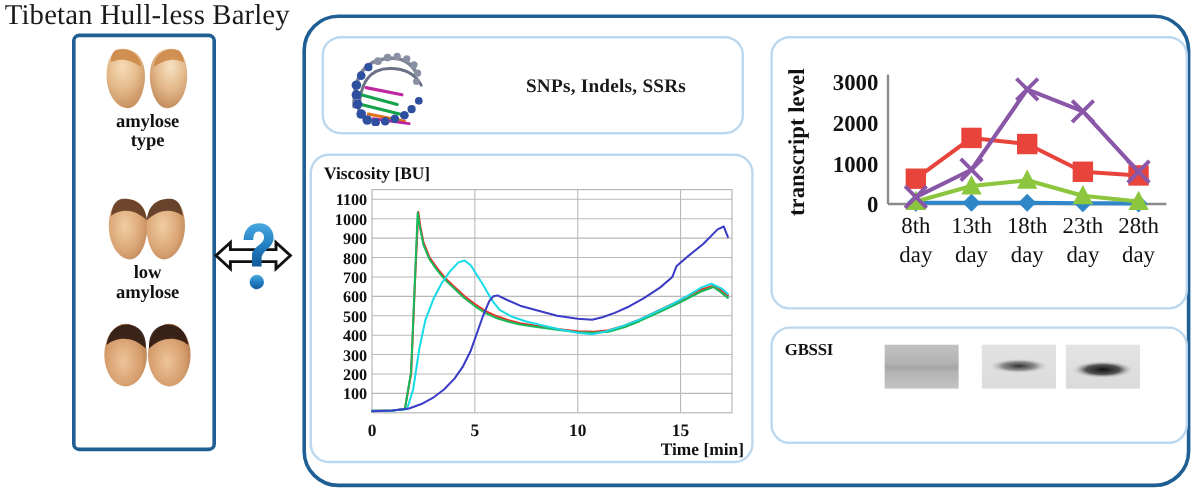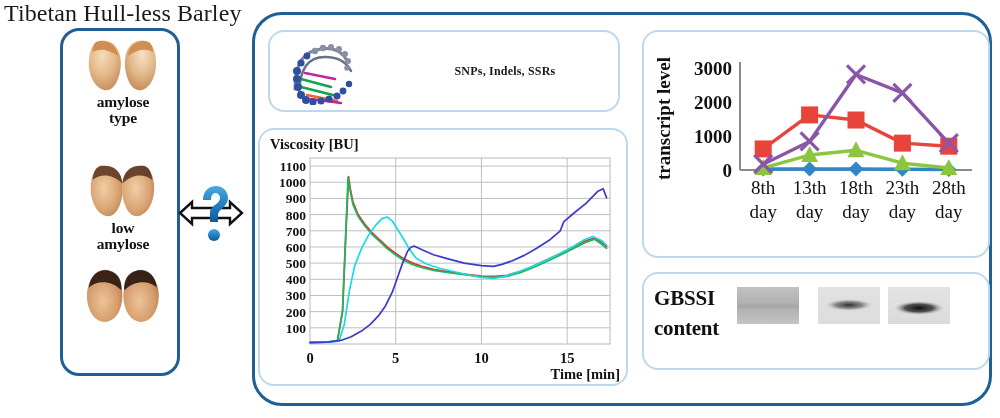--- a/index.html
+++ b/index.html
@@ -13,21 +13,21 @@
   
   #title{
     position:absolute;left:4px;top:0px;
     font-size:24px;color:#1a1a1a;letter-spacing:0.1px;
     white-space:nowrap;
   }
 
   
   #seeds-panel{
     position:absolute;left:60px;top:28px;width:120px;height:348px;
-    border:3px solid #1f5f93;border-radius:19px;background:#fff;
+    border:3px solid #1f5f93;border-radius:6px;background:#fff;
     box-sizing:border-box;
   }
   .seed-group{position:absolute;left:0;width:120px;text-align:center;}
   .seed-img{height:56px;display:block;margin:0 auto;}
   .seed-label{
     font-weight:bold;font-size:15.5px;color:#111;line-height:1.02;
     margin-top:1px;letter-spacing:-0.1px;
   }
 
   
@@ -46,33 +46,33 @@
   }
   #panel-snp{left:268px;top:30px;width:352px;height:82px;}
   #panel-visc{left:258px;top:128px;width:370px;height:258px;}
   #panel-trans{left:642px;top:30px;width:348px;height:228px;}
   #panel-gbssi{left:642px;top:272px;width:348px;height:98px;}
 
   
   #dna-icon{position:absolute;left:287px;top:37px;width:76px;height:68px;}
   #snp-text{
     position:absolute;left:395px;top:64px;width:220px;text-align:center;
-    font-size:12px;font-weight:bold;color:#1a1a1a;letter-spacing:0.2px;
+    font-size:16px;font-weight:bold;color:#1a1a1a;letter-spacing:0.2px;
   }
 
   
   #visc-svg{position:absolute;left:258px;top:128px;}
 
   
   #trans-svg{position:absolute;left:642px;top:30px;}
 
   
   #gbssi-label{
     position:absolute;left:654px;top:283px;width:80px;
-    font-weight:bold;font-size:21px;color:#111;line-height:1.45;
+    font-weight:bold;font-size:14px;color:#111;line-height:1.45;
     letter-spacing:-0.2px;
   }
   .blot{position:absolute;top:287px;height:37px;}
   #blot0{left:737px;width:62px;}
   #blot1{left:818px;width:62px;}
   #blot2{left:888px;width:62px;}
 </style>
 </head>
 <body>
 
@@ -301,21 +301,20 @@
         <text x="260.4" y="188" text-anchor="middle" font-size="19" font-family="'Liberation Serif',serif" fill="#111">day</text>
         <text x="306.8" y="164" text-anchor="middle" font-size="19" font-family="'Liberation Serif',serif" fill="#111">28th</text>
         <text x="306.8" y="188" text-anchor="middle" font-size="19" font-family="'Liberation Serif',serif" fill="#111">day</text>
       </g>
     <text id="trans-ylabel" transform="translate(28,150) rotate(-90)" font-size="19" font-weight="bold" font-family="'Liberation Serif',serif" fill="#111">transcript level</text>
   </svg>
 
   <div class="subpanel" id="panel-gbssi"></div>
   <div id="gbssi-label">
     <div>GBSSI</div>
-    <div>content</div>
   </div>
   <svg class="blot" id="blot0" viewBox="0 0 62 37">
     <defs>
       <linearGradient id="bl0" x1="0" y1="0" x2="0" y2="1">
         <stop offset="0%" stop-color="#c2c2c2"></stop>
           <stop offset="42%" stop-color="#b2b2b2"></stop>
         <stop offset="52%" stop-color="#a6a6a6"></stop>
           <stop offset="62%" stop-color="#b3b3b3"></stop>
         <stop offset="100%" stop-color="#c4c4c4"></stop>
       </linearGradient>

